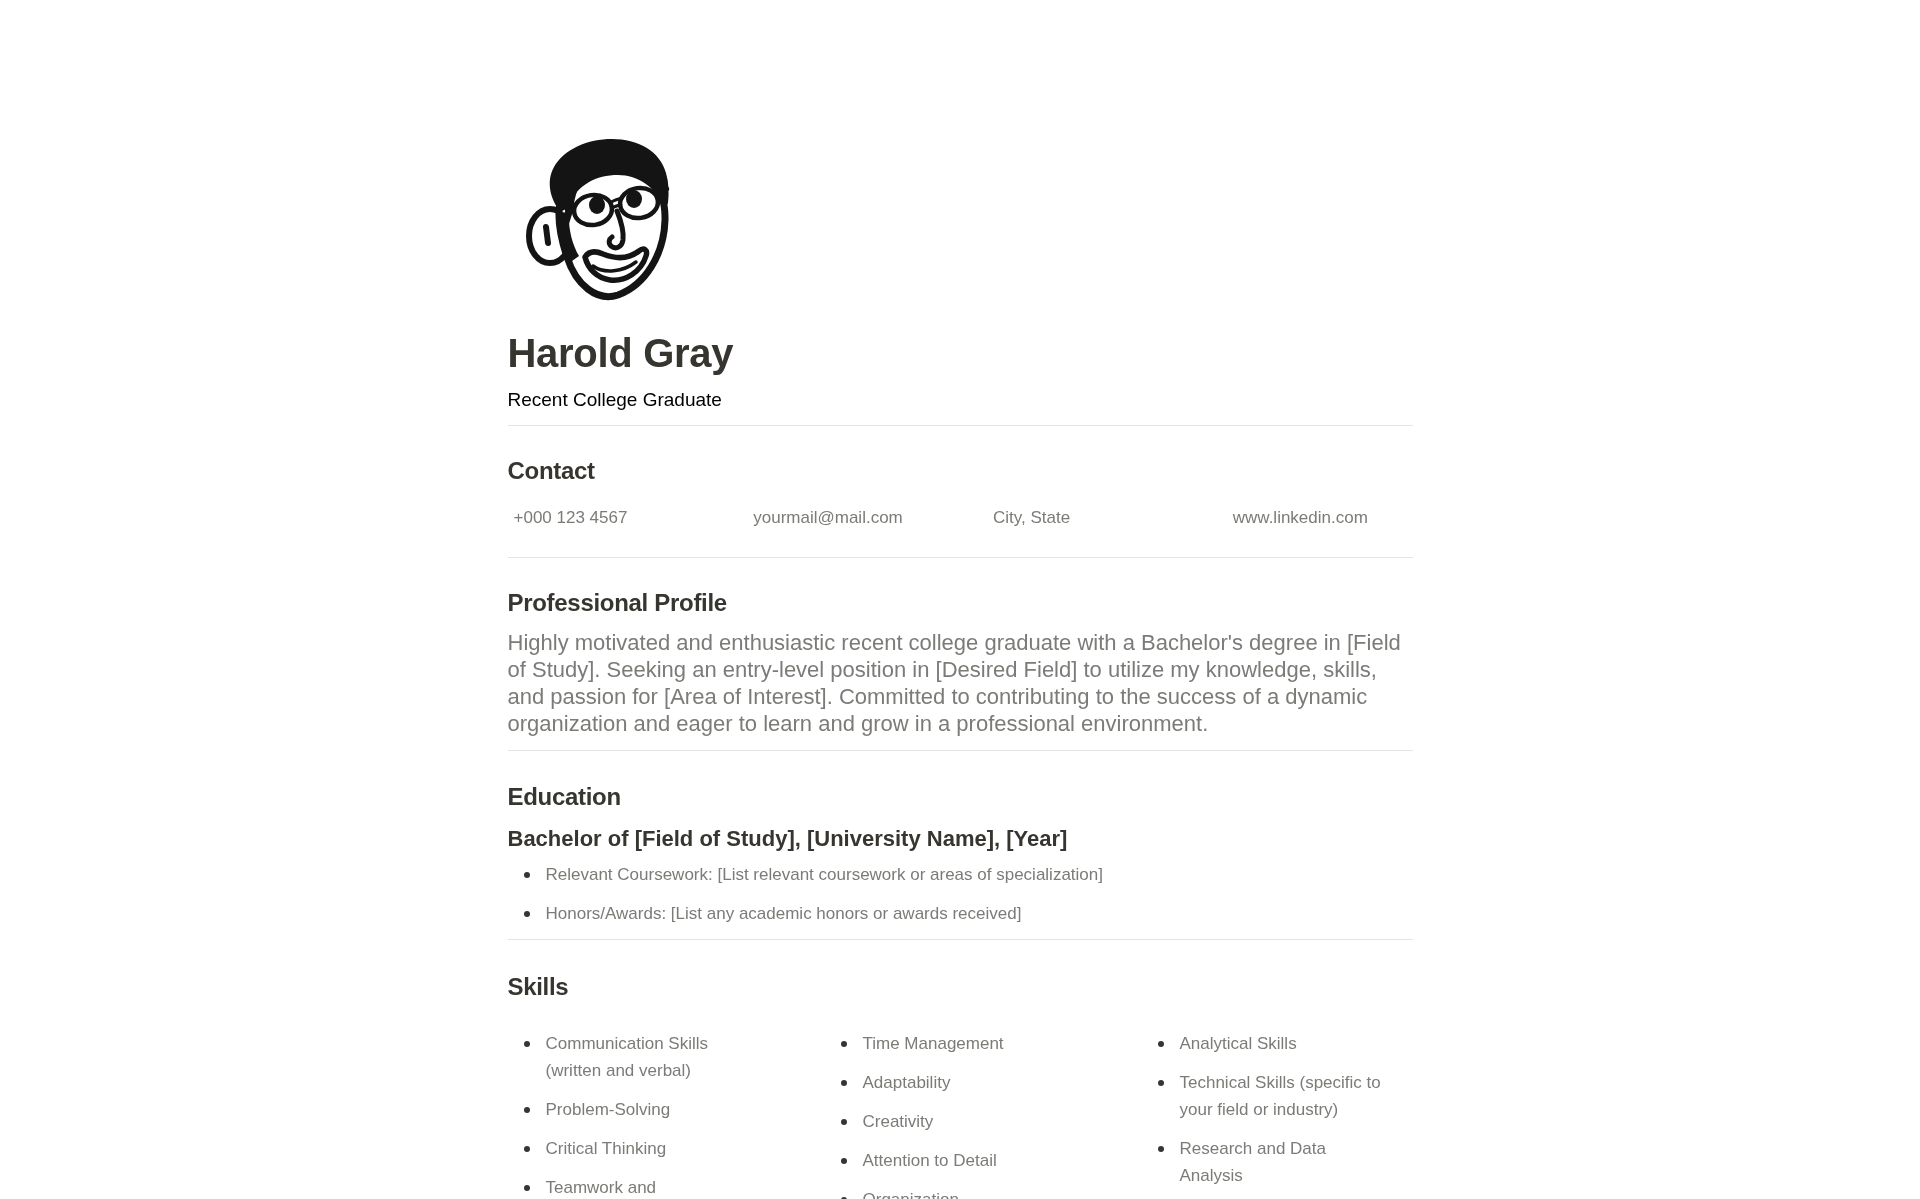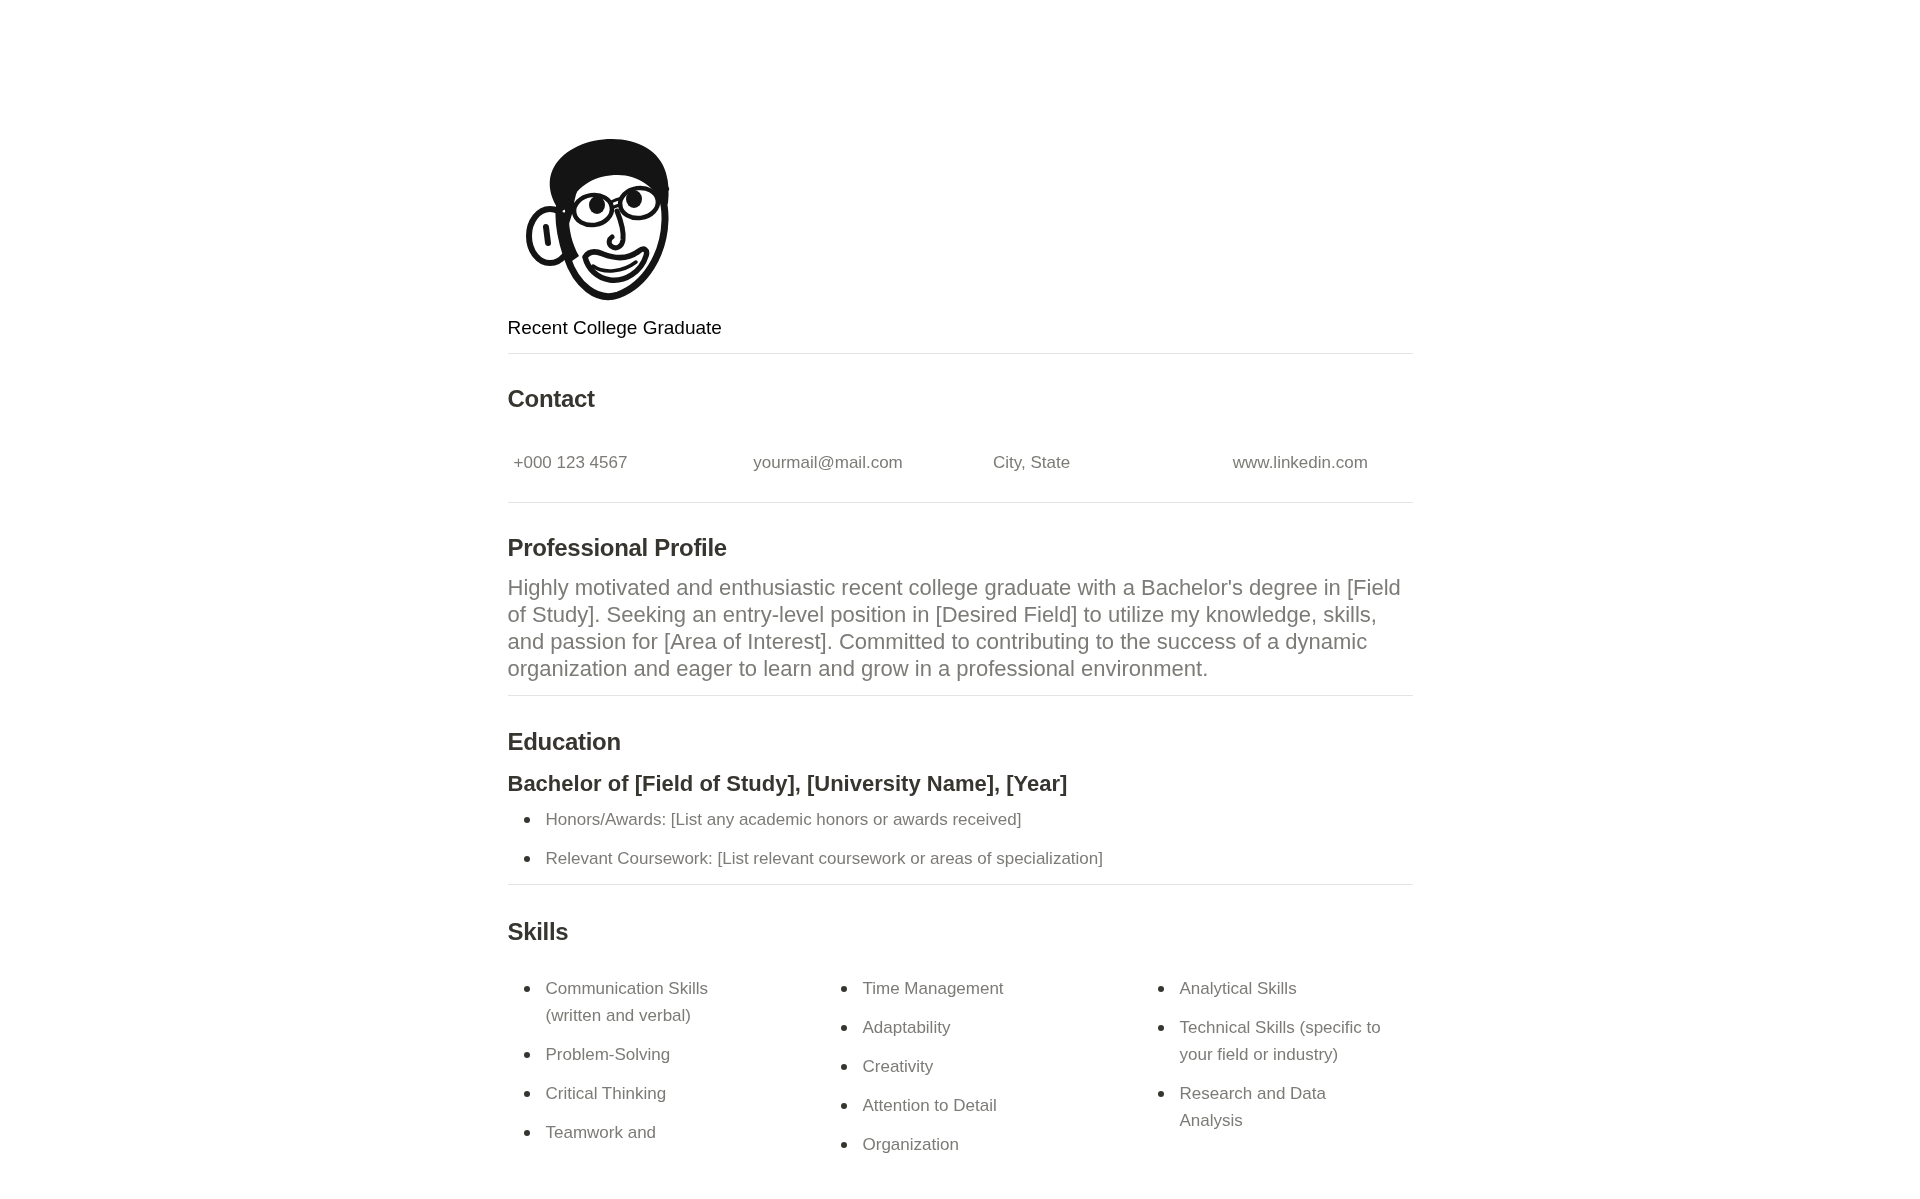--- a/index.html
+++ b/index.html
@@ -46,21 +46,21 @@
     font-size: 24px;
     font-weight: 700;
     line-height: 31px;
     letter-spacing: -0.3px;
     color: #37352f;
   }
   h2.edu { margin-top: 30px; }
   h2.skills-h { margin-top: 31px; }
   
   .contact-grid {
-    margin-top: 35px;
+    margin-top: 18px;
     display: grid;
     grid-template-columns: repeat(4, 1fr);
     column-gap: 54px;
   }
   .contact-grid .cell {
     padding-left: 6px;
     font-size: 17px;
     line-height: 27px;
     color: #7c7b77;
     white-space: nowrap;
@@ -140,20 +140,21 @@
       <path d="M85 69 C89 67 92 66 96 65" fill="none" stroke="#141414" stroke-width="3"></path>
       <path d="M86 75 C90 73 93 72 96 71" fill="none" stroke="#141414" stroke-width="3"></path>
 
       <path d="M91 78 C95 88 98 98 97 107 C96 114 90 117 85 113 C82 110 83 106 86 104" fill="none" stroke="#141414" stroke-width="5" stroke-linecap="round"></path>
 
       <path d="M59 124 C63 118 70 118 77 121 C92 127 104 125 113 118 C118 114 122 117 120 123 C115 139 99 149 84 147 C71 145 62 136 59 124 Z" fill="#ffffff" stroke="#141414" stroke-width="5.5" stroke-linejoin="round"></path>
       <path d="M67 133 C78 141 97 139 110 129" fill="none" stroke="#141414" stroke-width="3.5" stroke-linecap="round"></path>
     </svg>
   </div>
 
+  <h1 class="name">Harold Gray</h1>
   <div class="subtitle">Recent College Graduate</div>
 
   <hr class="divider d1">
 
   <section>
     <h2 class="section-heading">Contact</h2>
     <div class="contact-grid">
 
         <div class="cell">+000 123 4567</div>
 
@@ -172,23 +173,23 @@
     <p class="body-text">Highly motivated and enthusiastic recent college graduate with a Bachelor's degree in [Field of Study]. Seeking an entry-level position in [Desired Field] to utilize my knowledge, skills, and passion for [Area of Interest]. Committed to contributing to the success of a dynamic organization and eager to learn and grow in a professional environment.</p>
   </section>
 
   <hr class="divider d3">
 
   <section>
     <h2 class="section-heading edu">Education</h2>
     <div class="degree-line">Bachelor of [Field of Study], [University Name], [Year]</div>
     <ul class="bullet-list">
 
+        <li><span class="li-text">Relevant Coursework: [List relevant coursework or areas of specialization]</span></li>
+
         <li><span class="li-text">Honors/Awards: [List any academic honors or awards received]</span></li>
-
-        <li><span class="li-text">Relevant Coursework: [List relevant coursework or areas of specialization]</span></li>
       </ul>
   </section>
 
   <hr class="divider d4">
 
   <section>
     <h2 class="section-heading skills-h">Skills</h2>
     <div class="skills-columns">
       <ul class="bullet-list">
 

